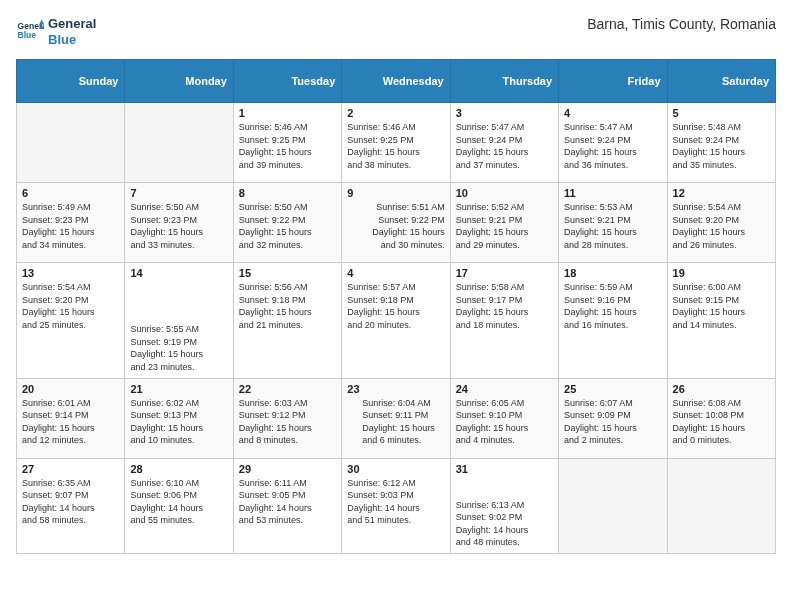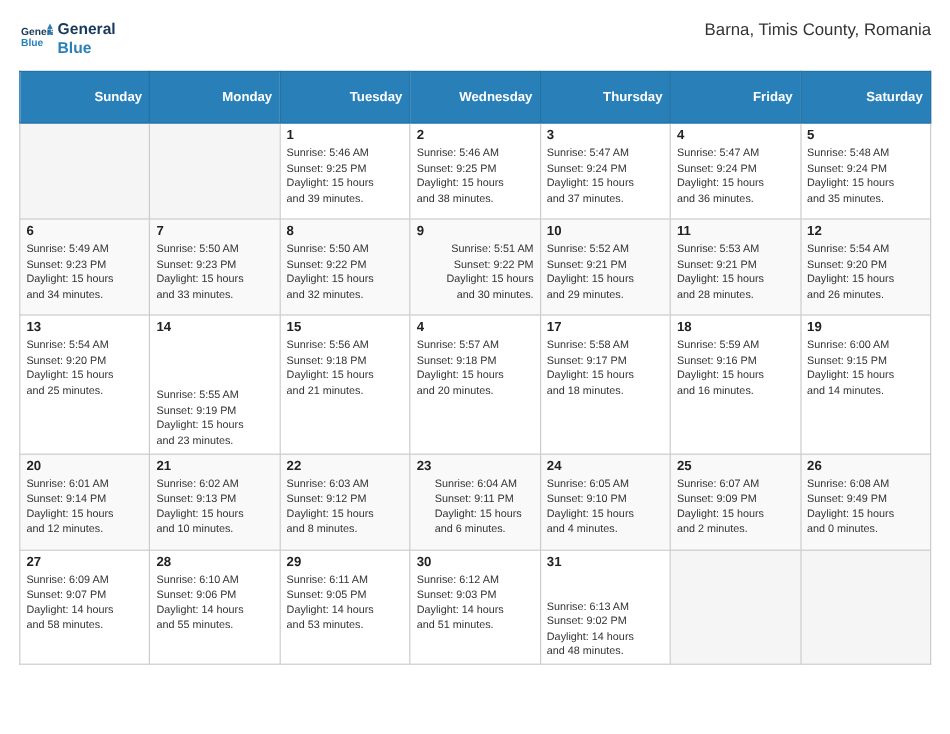--- a/index.html
+++ b/index.html
@@ -299,29 +299,29 @@
           <td>
             <span class="day-number">25</span>
             <div class="day-info" style="white-space: pre-line;">Sunrise: 6:07 AM
 Sunset: 9:09 PM
 Daylight: 15 hours
 and 2 minutes.</div>
           </td>
           <td>
             <span class="day-number">26</span>
             <div class="day-info" style="white-space: pre-line;">Sunrise: 6:08 AM
-Sunset: 9:49 PM
+Sunset: 10:08 PM
 Daylight: 15 hours
 and 0 minutes.</div>
           </td>
         </tr>
         <tr>
           <td>
             <span class="day-number">27</span>
-            <div class="day-info" style="white-space: pre-line;">Sunrise: 6:09 AM
+            <div class="day-info" style="white-space: pre-line;">Sunrise: 6:35 AM
 Sunset: 9:07 PM
 Daylight: 14 hours
 and 58 minutes.</div>
           </td>
           <td>
             <span class="day-number">28</span>
             <div class="day-info" style="white-space: pre-line;">Sunrise: 6:10 AM
 Sunset: 9:06 PM
 Daylight: 14 hours
 and 55 minutes.</div>

